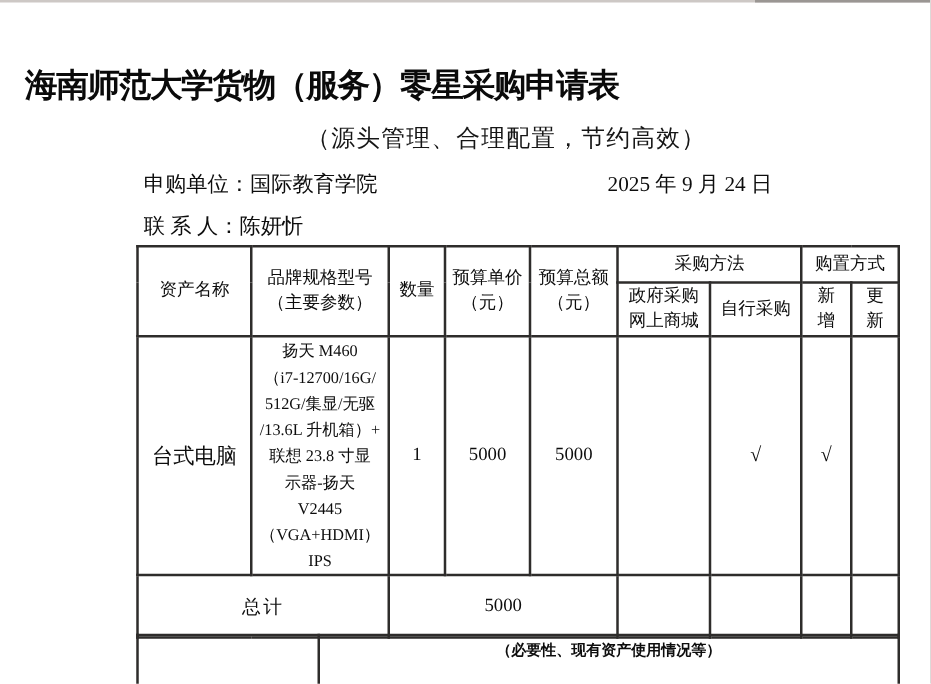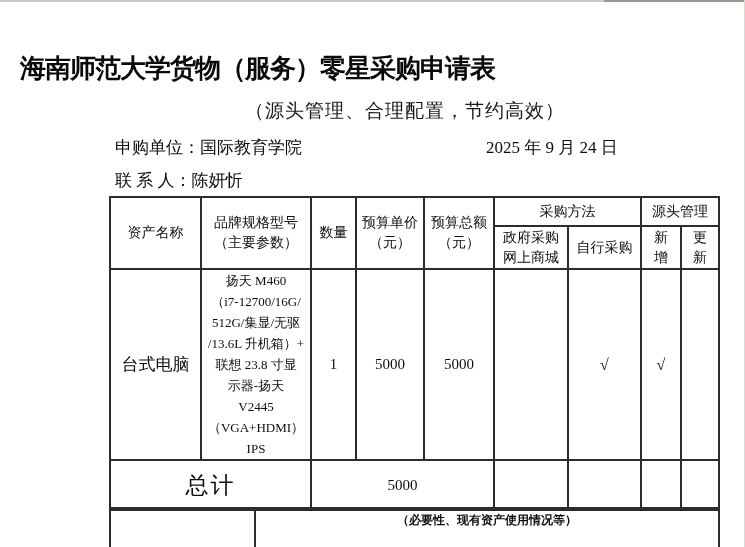--- a/index.html
+++ b/index.html
@@ -65,21 +65,21 @@
   }
   .pre { white-space: pre-line; margin-top: 20px; }
   tr.hr1 td { height: 27px; line-height: 20px; }
   tr.hr2 td { height: 41px; line-height: 20px; }
   tr.data td { height: 188px; }
   td.spec-cell { font-size: 13px; line-height: 21px; padding: 0 1px; }
   td.asset-cell { font-size: 17px; }
   td.num-cell { font-size: 15px; }
   td.check-cell { font-size: 16px; }
   tr.total td { height: 48px; }
-  td.total-label { font-size: 23px; letter-spacing: 2px; }
+  td.total-label { font-size: 15px; letter-spacing: 2px; }
   td.total-value { font-size: 15px; }
   td.funding-label { font-size: 19px; letter-spacing: 1px; height: 26px; }
   td.funding-value { font-size: 13.5px; font-weight: 600; }
   tr.partial td { height: 40px; vertical-align: top; }
   td.partial-note { font-size: 12px; font-weight: 600; padding-top: 3px; }
 </style>
 </head>
 <body>
 
 <div class="scan-edge-top"></div>
@@ -113,21 +113,21 @@
       <tr class="hr1">
     <td rowspan="2">资产名称</td>
     <td rowspan="2" class="pre">品牌规格型号
 （主要参数）</td>
     <td rowspan="2">数量</td>
     <td rowspan="2" class="pre">预算单价
 （元）</td>
     <td rowspan="2" class="pre">预算总额
 （元）</td>
     <td colspan="2">采购方法</td>
-    <td colspan="2">源头管理</td>
+    <td colspan="2">购置方式</td>
   </tr>
   <tr class="hr2">
     <td class="pre">政府采购
 网上商城</td>
     <td>自行采购</td>
     <td class="pre">新
 增</td>
     <td class="pre">更
 新</td>
   </tr>

